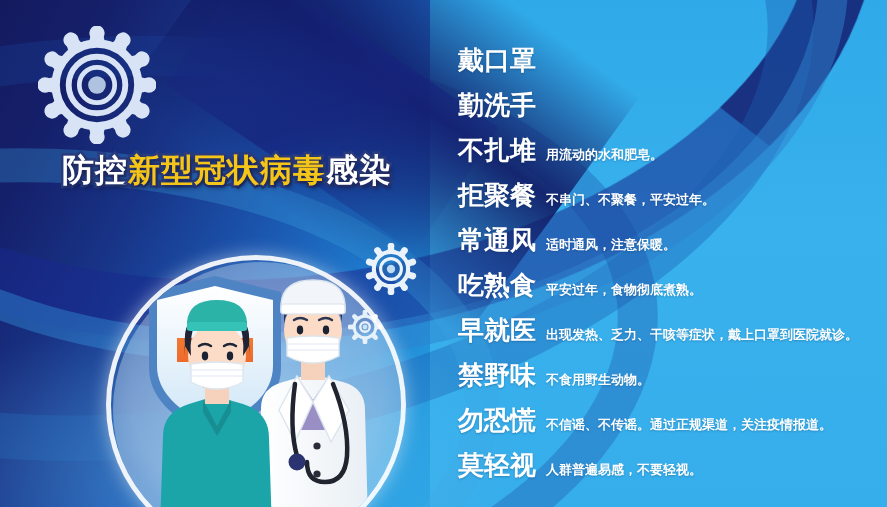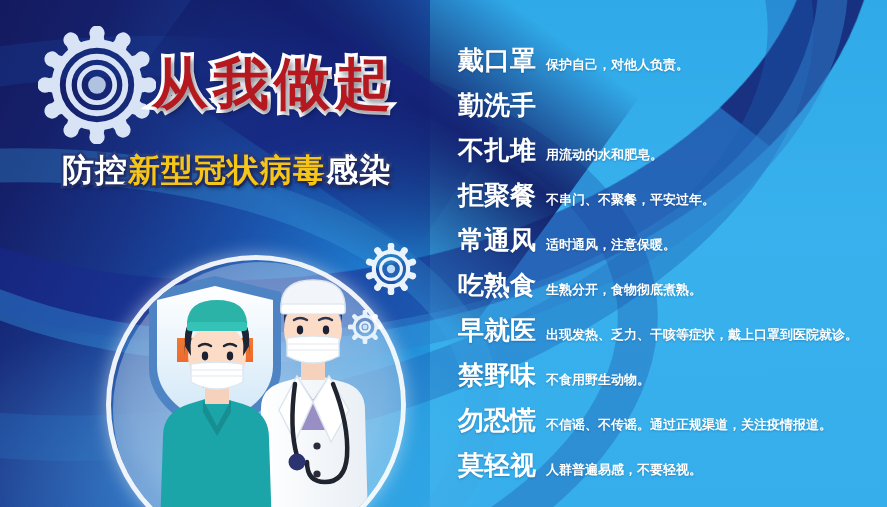--- a/index.html
+++ b/index.html
@@ -328,21 +328,20 @@
               <circle cx="0" cy="-44" r="7"></circle>
             </g>
         </g>
         <circle cx="50" cy="50" r="32" fill="none" stroke="#EAF3FC" stroke-width="9"></circle>
         <circle cx="50" cy="50" r="14" fill="none" stroke="#EAF3FC" stroke-width="7"></circle>
         <circle cx="50" cy="50" r="7" fill="#BFDCF5"></circle>
       </g>
     </svg>
   </div>
 
-  <div class="headline-main">从我做起</div>
   <div class="headline-sub"><span class="sub-white">防控</span><span class="sub-gold">新型冠状病毒</span><span class="sub-white">感染</span></div>
 
   <div class="illus">
     <div class="circle-ring">
       <svg width="300" height="300" viewBox="0 0 300 300">
         <defs>
           <linearGradient id="shieldG" x1="0" y1="0" x2="0" y2="1">
             <stop offset="0%" stop-color="#FFFFFF"></stop>
             <stop offset="100%" stop-color="#CFE6F7"></stop>
           </linearGradient>
@@ -431,40 +430,39 @@
           <path d="M 80 110 L 132 110" stroke="#E2EAF2" stroke-width="1.2"></path>
           <path d="M 80 116 L 132 116" stroke="#E2EAF2" stroke-width="1.2"></path>
         </g>
       </svg>
     </div>
   </div>
 
   <div class="tips">
     <div class="tip-row">
       <div class="tip-head">戴口罩</div>
-      <div class="tip-desc">保护自己，对他人负责。</div>
     </div>
     <div class="tip-row">
       <div class="tip-head">勤洗手</div>
     </div>
     <div class="tip-row">
       <div class="tip-head">不扎堆</div>
       <div class="tip-desc">用流动的水和肥皂。</div>
     </div>
     <div class="tip-row">
       <div class="tip-head">拒聚餐</div>
       <div class="tip-desc">不串门、不聚餐，平安过年。</div>
     </div>
     <div class="tip-row">
       <div class="tip-head">常通风</div>
       <div class="tip-desc">适时通风，注意保暖。</div>
     </div>
     <div class="tip-row">
       <div class="tip-head">吃熟食</div>
-      <div class="tip-desc">生熟分开，食物彻底煮熟。</div>
+      <div class="tip-desc">平安过年，食物彻底煮熟。</div>
     </div>
     <div class="tip-row">
       <div class="tip-head">早就医</div>
       <div class="tip-desc">出现发热、乏力、干咳等症状，戴上口罩到医院就诊。</div>
     </div>
     <div class="tip-row">
       <div class="tip-head">禁野味</div>
       <div class="tip-desc">不食用野生动物。</div>
     </div>
     <div class="tip-row">

